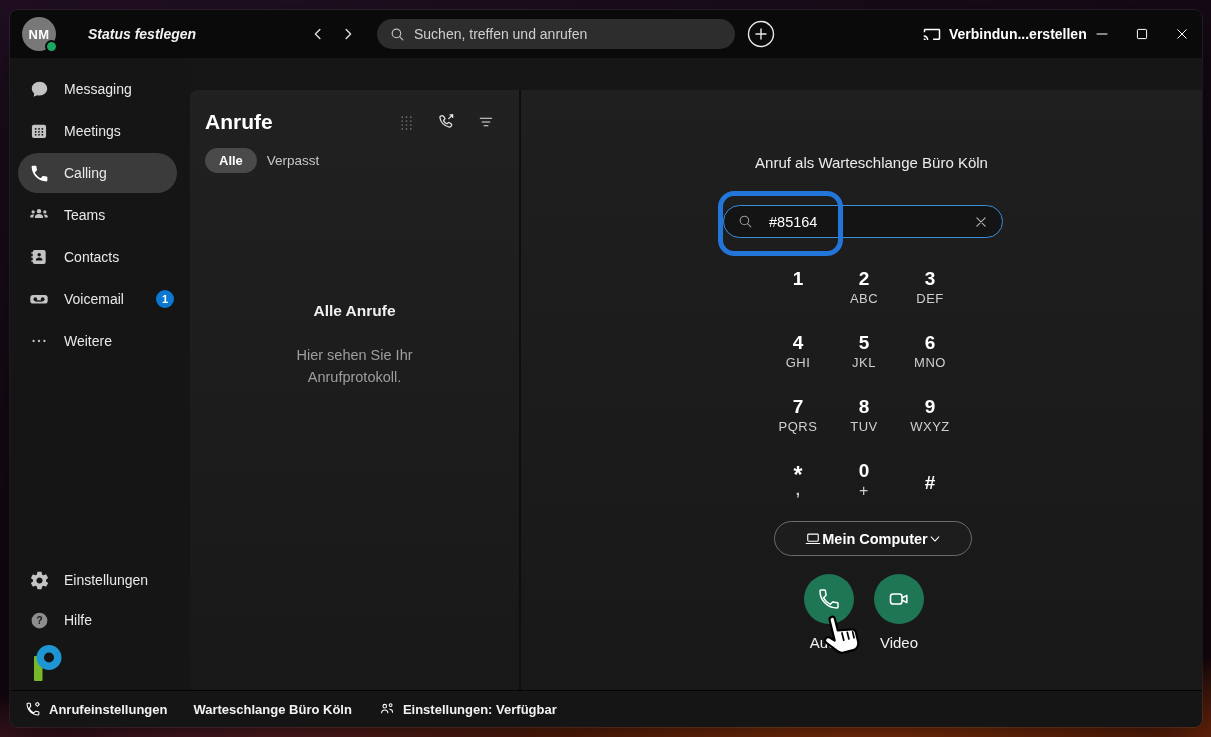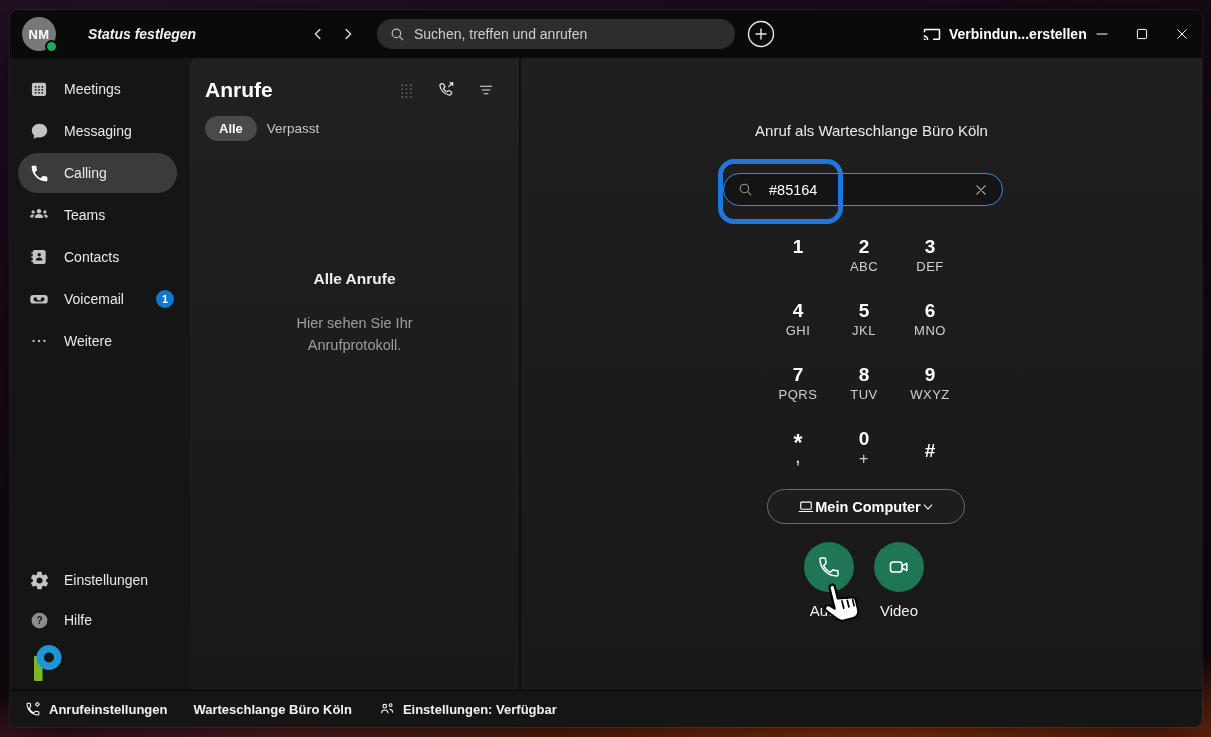--- a/index.html
+++ b/index.html
@@ -46,21 +46,21 @@
   .side-item { height:42px; display:flex; align-items:center; padding-left:18px; gap:14px;
                color:#e9e9e9; font-size:14px; }
   .side-item .ic { width:22px; height:22px; flex:0 0 22px; display:flex; align-items:center; justify-content:center; }
   .side-item.active { background:#3b3b3b; border-radius:21px; margin:1px 13px 1px 8px; padding-left:10px; height:40px; }
   .badge { margin-left:auto; margin-right:16px; min-width:18px; height:18px; border-radius:9px; background:#0b78d1;
            color:#fff; font-size:11px; font-weight:700; display:flex; align-items:center; justify-content:center; padding:0 4px; }
   .side-footer { position:absolute; left:0; right:0; bottom:6px; }
   .side-footer .side-item { height:40px; }
   .p-logo { height:44px; display:flex; align-items:center; padding-left:22px; }
   
-  .main { flex:1; display:flex; border-top-left-radius:8px; overflow:hidden; min-width:0; }
+  .main { flex:1; display:flex; border-top-left-radius:8px; overflow:hidden; min-width:0;margin-top:32px; }
   .calls { flex:0 0 331px; background:linear-gradient(#212121,#181818); border-right:2px solid #0e0e0e;
            position:relative; padding:20px 0 0 0; }
   .calls-header { display:flex; align-items:center; padding:0 22px 0 15px; }
   .calls-title { color:#fff; font-size:21px; font-weight:700; }
   .calls-icons { margin-left:auto; display:flex; align-items:center; gap:18px; }
   .icon-btn { width:22px; height:22px; display:flex; align-items:center; justify-content:center; }
   .tabs { display:flex; align-items:center; gap:10px; padding:14px 0 0 15px; }
   .tab-pill { background:#4a4a4a; color:#fff; font-size:13px; font-weight:600; border-radius:13px;
               padding:5px 14px; }
   .tab-plain { color:#c8c8c8; font-size:13.5px; }
@@ -80,21 +80,21 @@
   .keypad { position:absolute; left:244px; top:166px; width:198px; display:grid;
             grid-template-columns:repeat(3,66px); grid-auto-rows:64px; }
   .key { background:transparent; border:0; display:flex; flex-direction:column; align-items:center; justify-content:center;
          font-family:"Liberation Sans", sans-serif; cursor:default; }
   .key .digit { display:block; height:24px; line-height:24px; color:#fff; font-size:19px; font-weight:700; }
   .key .letters { display:block; height:18px; line-height:16px; color:#cfcfcf; font-size:13px; letter-spacing:.5px; }
   .key.star .digit { font-size:23px; height:22px; line-height:30px; }
   .key.star .letters { font-size:15px; font-weight:700; }
   .key.zero .letters { font-size:16px; }
   .key.hash .digit { padding-top:12px; }
-  .device-pill { position:absolute; left:246px; top:431px; width:198px; height:35px; border-radius:18px;
+  .device-pill { position:absolute; left:253px; top:431px; width:198px; height:35px; border-radius:18px;
                  border:1px solid #6b6b6b; background:#1d1d1d; display:flex; align-items:center; justify-content:center;
                  color:#fff; font-size:14.5px; font-weight:600; }
   .call-circle { position:absolute; width:50px; height:50px; border-radius:50%; background:#1e7654;
                  display:flex; align-items:center; justify-content:center; }
   .audio-circle { left:283px; top:484px; } .video-circle { left:353px; top:484px; }
   .call-label { position:absolute; top:544px; width:80px; text-align:center; color:#f0f0f0; font-size:15px; }
   .audio-label { left:268px; } .video-label { left:338px; }
   .cursor { position:absolute; left:301px; top:521px; transform:rotate(-14deg); }
   
   .statusbar { flex:0 0 37px; background:#151515; border-top:1px solid #050505;
@@ -179,44 +179,44 @@
         </span>
       </div>
     </div>
   </div>
 
   <div class="content">
 
     <nav class="sidebar">
       <div class="side-item">
         <span class="ic">
+          <svg width="21" height="21" viewBox="0 0 24 24">
+              <path fill="#c3c3c3" d="M12 3.2c-4.9 0-8.8 3.4-8.8 7.6 0 2.2 1.1 4.2 2.8 5.6l-.7 4 4.1-1.9c.8.2 1.7.3 2.6.3 4.9 0 8.8-3.4 8.8-7.9S16.9 3.2 12 3.2z"></path>
+            </svg>
+        </span>
+        <span>Messaging</span>
+      </div>
+      <div class="side-item">
+        <span class="ic">
           <svg width="20" height="20" viewBox="0 0 24 24">
               <rect x="3.5" y="4.5" width="17" height="16" rx="2.4" fill="#c3c3c3"></rect>
               <g fill="#151515">
                 <rect x="7" y="8.5" width="2" height="2" rx=".5"></rect>
                 <rect x="11" y="8.5" width="2" height="2" rx=".5"></rect>
                 <rect x="15" y="8.5" width="2" height="2" rx=".5"></rect>
                 <rect x="7" y="12" width="2" height="2" rx=".5"></rect>
                 <rect x="11" y="12" width="2" height="2" rx=".5"></rect>
                 <rect x="15" y="12" width="2" height="2" rx=".5"></rect>
                 <rect x="7" y="15.5" width="2" height="2" rx=".5"></rect>
                 <rect x="11" y="15.5" width="2" height="2" rx=".5"></rect>
                 <rect x="15" y="15.5" width="2" height="2" rx=".5"></rect>
               </g>
             </svg>
         </span>
         <span>Meetings</span>
-      </div>
-      <div class="side-item">
-        <span class="ic">
-          <svg width="21" height="21" viewBox="0 0 24 24">
-              <path fill="#c3c3c3" d="M12 3.2c-4.9 0-8.8 3.4-8.8 7.6 0 2.2 1.1 4.2 2.8 5.6l-.7 4 4.1-1.9c.8.2 1.7.3 2.6.3 4.9 0 8.8-3.4 8.8-7.9S16.9 3.2 12 3.2z"></path>
-            </svg>
-        </span>
-        <span>Messaging</span>
       </div>
       <div class="side-item active">
         <span class="ic">
           <svg width="21" height="21" viewBox="0 0 24 24">
               <path fill="#fff" d="M6.62 10.79c1.44 2.83 3.76 5.14 6.59 6.59l2.2-2.2c.27-.27.67-.36 1.02-.24 1.12.37 2.33.57 3.57.57.55 0 1 .45 1 1V20c0 .55-.45 1-1 1-9.39 0-17-7.61-17-17 0-.55.45-1 1-1h3.5c.55 0 1 .45 1 1 0 1.25.2 2.45.57 3.57.11.35.03.74-.25 1.02l-2.2 2.2z"></path>
             </svg>
         </span>
         <span>Calling</span>
       </div>
       <div class="side-item">

